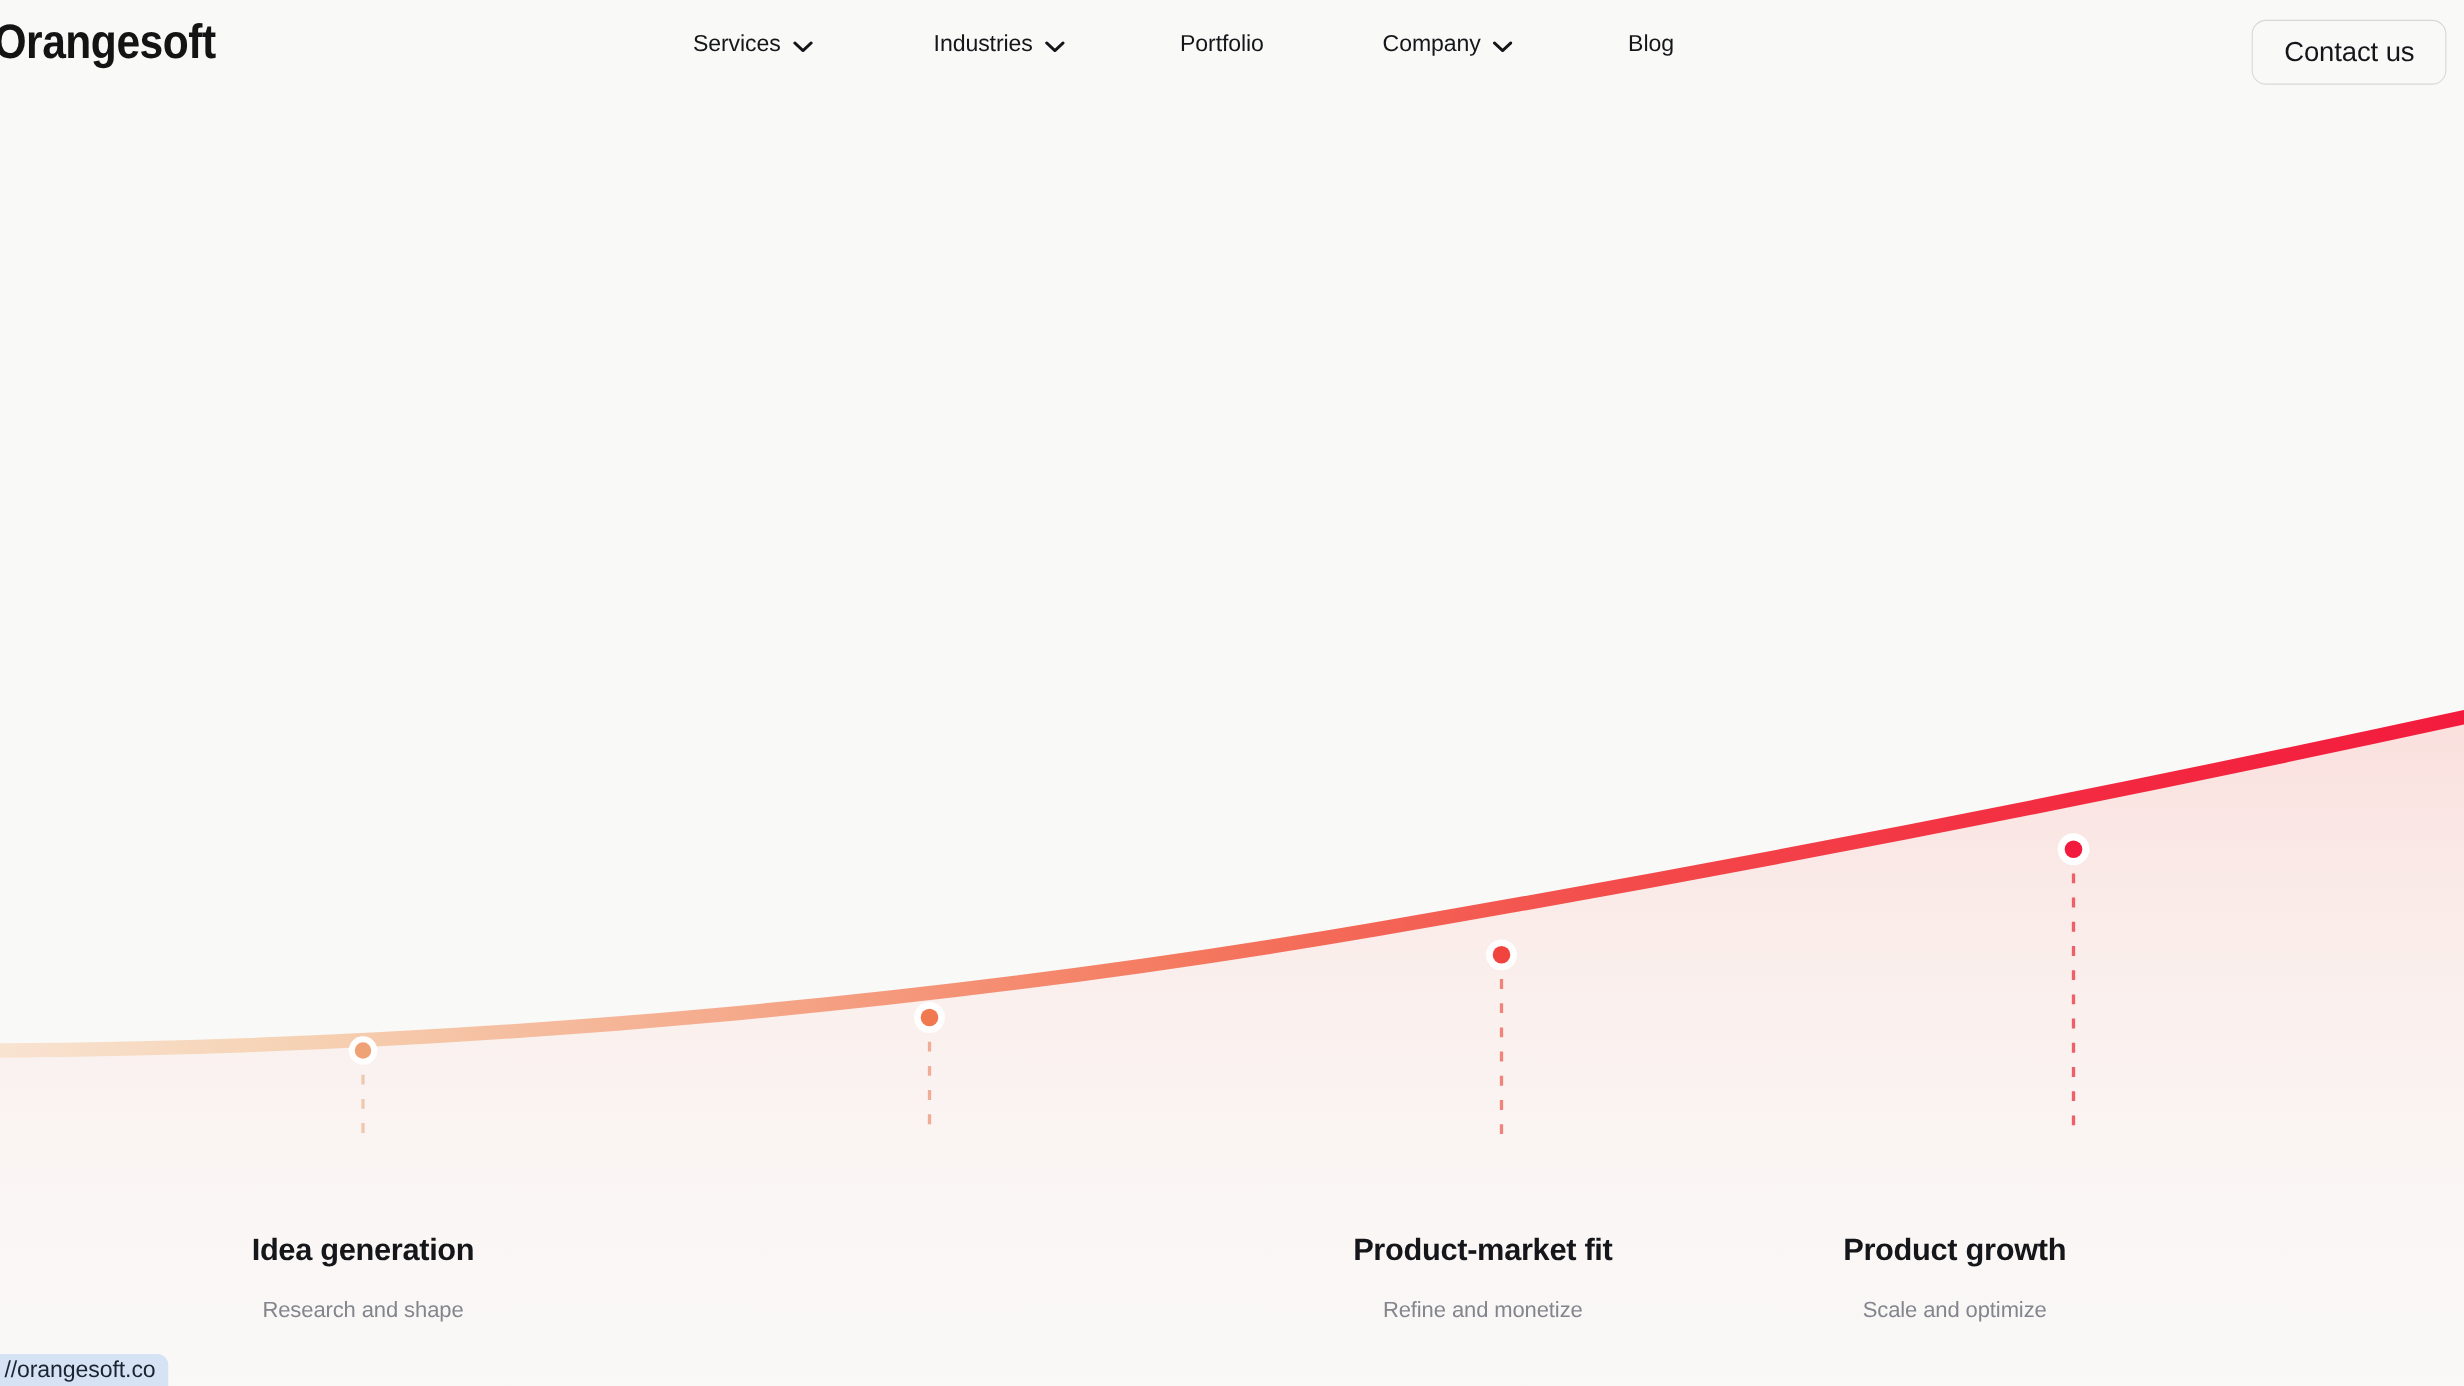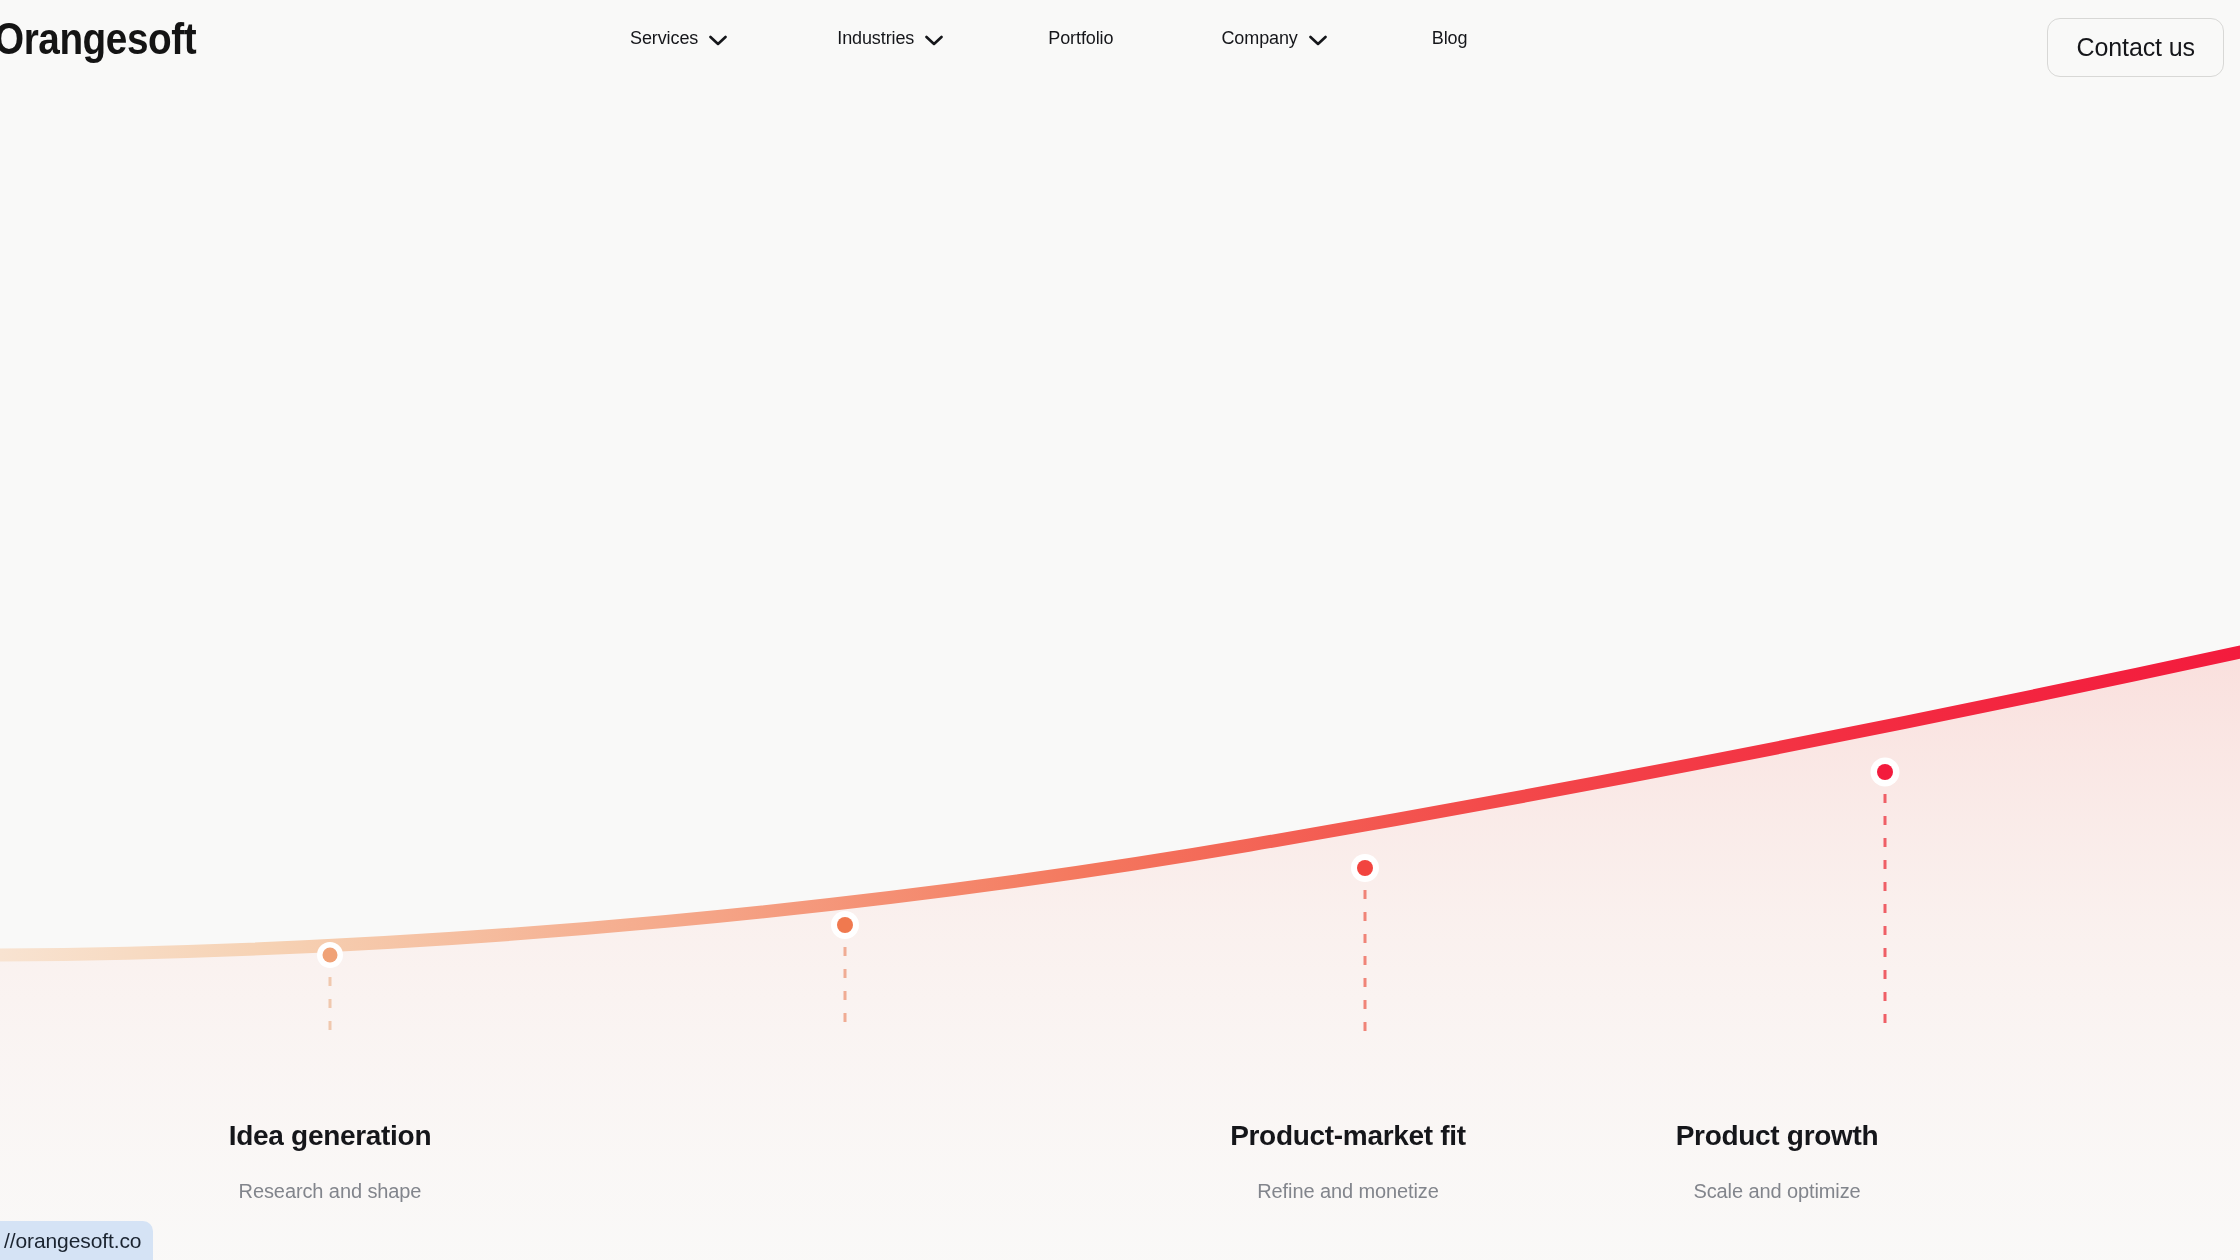--- a/index.html
+++ b/index.html
@@ -58,21 +58,21 @@
     top:28px;
     display:flex;
     align-items:center;
     gap:0px;
   }
   .nav-item {
     display:flex;
     align-items:center;
     gap:11px;
     color:#15161A;
-    font-size:18px;
+    font-size:21px;
     font-weight:500;
     letter-spacing:-0.1px;
     white-space:nowrap;
     cursor:pointer;
   }
   .nav-gap-1 { margin-right:110px; }
   .nav-gap-2 { margin-right:105px; }
   .nav-gap-3 { margin-right:108px; }
   .nav-gap-4 { margin-right:105px; }
   .chev {
@@ -176,21 +176,21 @@
     font-weight:400;
     color:#82858C;
     letter-spacing:-0.1px;
   }
 
   
   #status-bar {
     position:absolute;
     left:0;
     bottom:0;
-    height:39px;
+    height:29px;
     padding:0 12px 0 4px;
     display:flex;
     align-items:center;
     background:#D5E3F5;
     color:#1B2430;
     font-size:21px;
     letter-spacing:-0.1px;
     border-top-right-radius:10px;
     z-index:50;
     white-space:nowrap;

